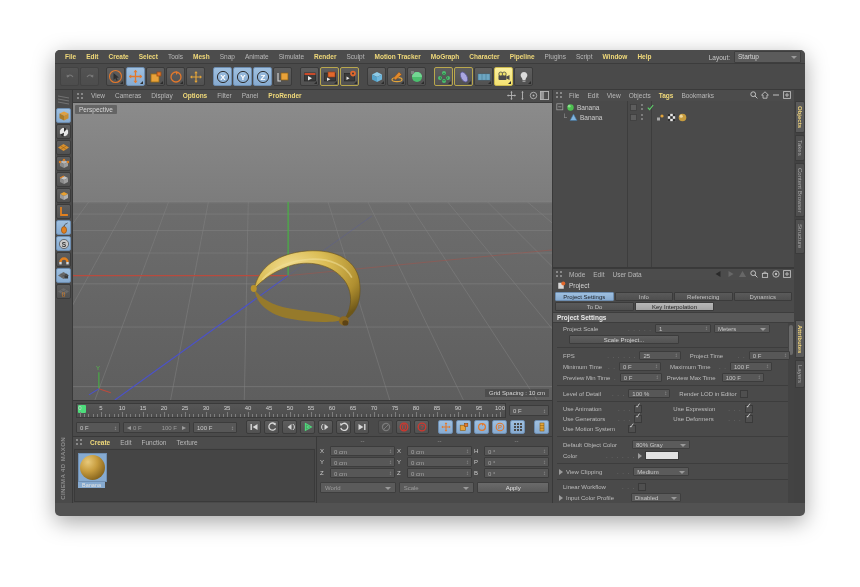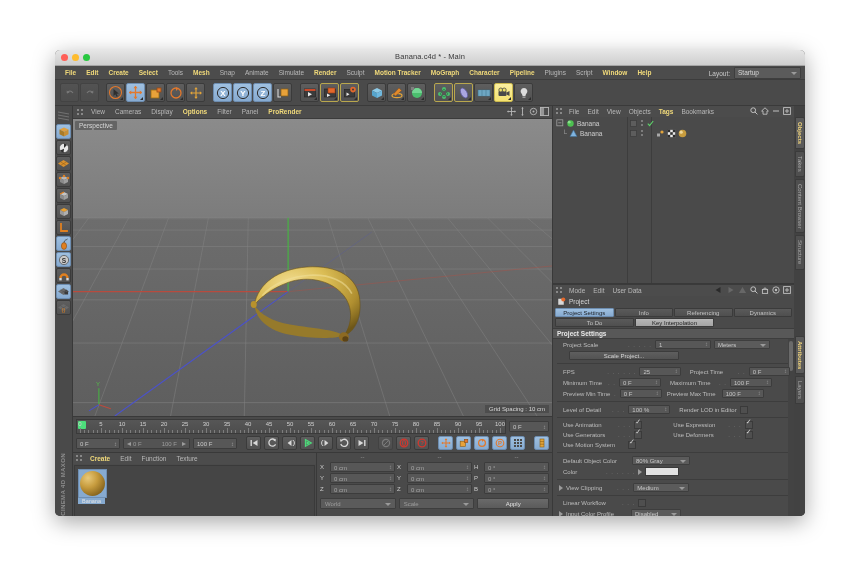--- a/index.html
+++ b/index.html
@@ -174,28 +174,20 @@
     border-left:4px solid #9b9b9b;}
   .scrollbar{position:absolute;right:0;top:0;bottom:0;width:6px;background:#434343;}
   .scrollthumb{position:absolute;left:1px;top:2px;width:4px;height:30px;background:#6a6a6a;border-radius:2px;}
 </style>
 </head>
 <body>
 
 <div id="shot">
  <div id="window">
 
-  <div class="titlebar">
-    <div class="tb-dots">
-      <div class="dot r"></div>
-      <div class="dot y"></div>
-      <div class="dot g"></div>
-    </div>
-    <div class="tb-title">Banana.c4d * - Main</div>
-  </div>
 
   <div class="menubar">
     <div class="mi hl">File</div>
     <div class="mi hl">Edit</div>
     <div class="mi hl">Create</div>
     <div class="mi hl">Select</div>
     <div class="mi">Tools</div>
     <div class="mi hl">Mesh</div>
     <div class="mi">Snap</div>
     <div class="mi">Animate</div>

